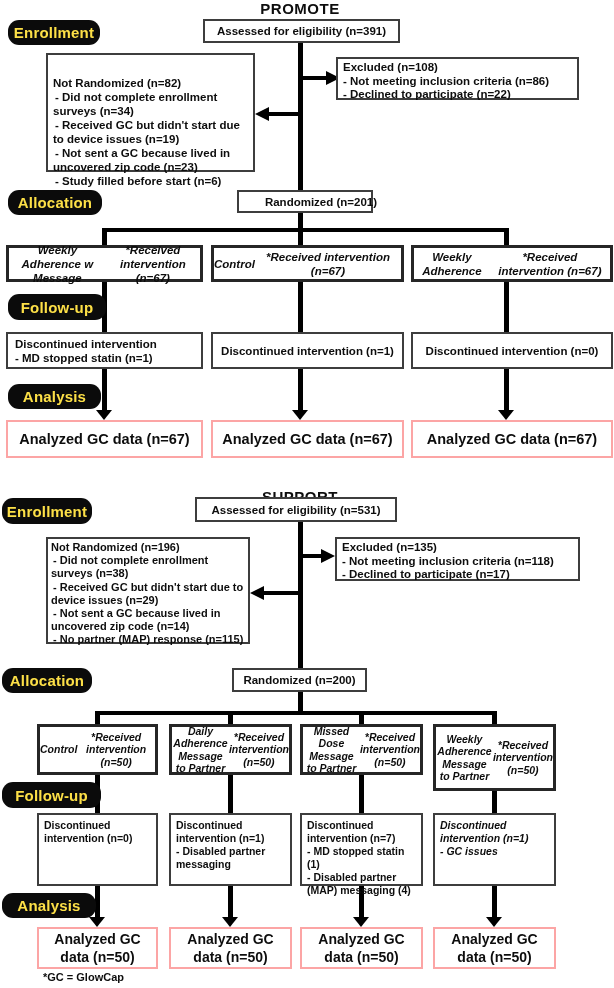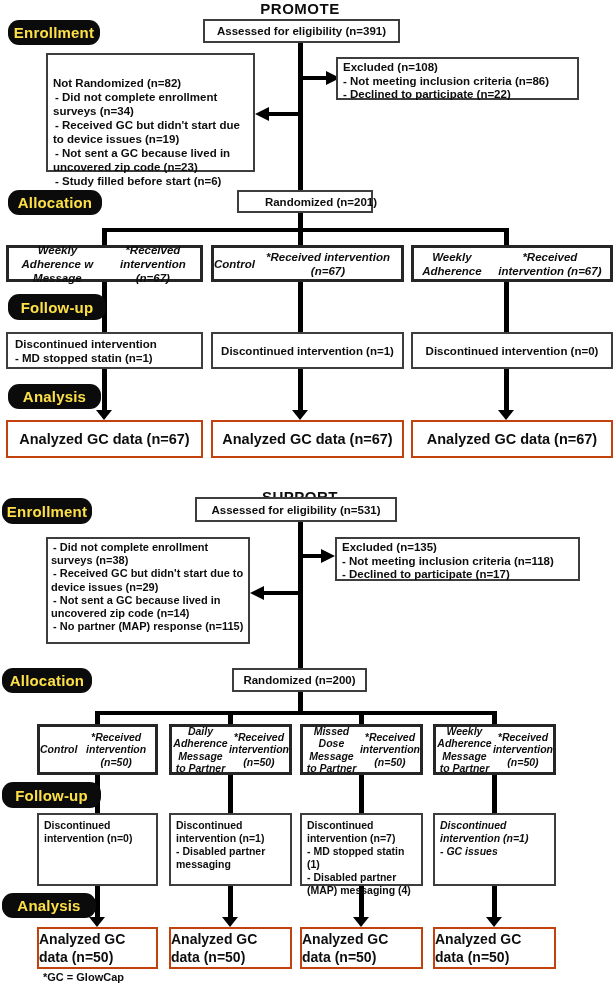--- a/index.html
+++ b/index.html
@@ -17,22 +17,22 @@
   .excl{font-size:11.5px;line-height:13.5px;padding:2px 5px;}
   .arm{border:3px solid #262626;font-style:italic;display:flex;align-items:center;
     justify-content:center;text-align:center;font-size:11.5px;line-height:14px;}
   .arm-sm{font-size:10.5px;line-height:12.5px;}
   .fu{display:flex;flex-direction:column;justify-content:center;font-size:11.5px;line-height:14px;}
   .fu-center{align-items:center;text-align:center;white-space:nowrap;}
   .fu-left{align-items:flex-start;text-align:left;padding-left:7px;}
   .fu-sm{justify-content:flex-start;align-items:flex-start;text-align:left;
     font-size:10.5px;line-height:13px;padding:4px 3px 0 5px;}
   .italic{font-style:italic;}
-  .an-box{display:flex;align-items:center;justify-content:center;
-    font-size:14.5px;line-height:18px;border:2px solid #c2410c;}
+  .an-box{display:flex;align-items:center;justify-content:center;text-align:center;
+    font-size:14.5px;line-height:18px;border:2px solid #fca5a5;}
   .an-sm{font-size:14px;}
   .line{background:#000000;}
   .head-down{width:0;height:0;border-left:8px solid transparent;border-right:8px solid transparent;
     border-top:10px solid #000;}
   .head-right{width:0;height:0;border-top:7px solid transparent;border-bottom:7px solid transparent;
     border-left:14px solid #000;}
   .head-left{width:0;height:0;border-top:7px solid transparent;border-bottom:7px solid transparent;
     border-right:14px solid #000;}
   .footnote{font-size:11px;}
 </style>
@@ -138,20 +138,21 @@
   <div class="abs line" style="left:492px;top:886px;width:5px;height:32px;"></div>
   <div class="abs head-down" style="left:89px;top:917px;"></div>
   <div class="abs head-down" style="left:222px;top:917px;"></div>
   <div class="abs head-down" style="left:353px;top:917px;"></div>
   <div class="abs head-down" style="left:486px;top:917px;"></div>
 
   <div class="abs badge" style="left:2px;top:498px;width:90px;height:26px;">Enrollment</div>
   <div class="abs box cbox" style="left:195px;top:497px;width:202px;height:25px;">Assessed for eligibility (n=531)</div>
 
   <div class="abs box list-box list-sm" style="left:46px;top:537px;width:204px;height:107px;">
+    <div>Not Randomized (n=196)</div>
     <div class="li">- Did not complete enrollment surveys (n=38)</div>
     <div class="li">- Received GC but didn't start due to device issues (n=29)</div>
     <div class="li">- Not sent a GC because lived in uncovered zip code (n=14)</div>
     <div class="li">- No partner (MAP) response (n=115)</div>
   </div>
 
   <div class="abs box excl" style="left:335px;top:537px;width:245px;height:44px;">
     <div>Excluded (n=135)</div>
     <div class="li">- Not meeting inclusion criteria (n=118)</div>
     <div class="li">- Declined to participate (n=17)</div>
@@ -165,21 +166,21 @@
     <div>*Received intervention (n=50)</div>
   </div>
   <div class="abs box arm arm-sm" style="left:169px;top:724px;width:123px;height:51px;">
     <div>Daily Adherence Message to Partner</div>
     <div>*Received intervention (n=50)</div>
   </div>
   <div class="abs box arm arm-sm" style="left:300px;top:724px;width:123px;height:51px;">
     <div>Missed Dose Message to Partner</div>
     <div>*Received intervention (n=50)</div>
   </div>
-  <div class="abs box arm arm-sm" style="left:433px;top:724px;width:123px;height:51px;">
+  <div class="abs box arm arm-sm" style="left:433px;top:724px;width:123px;height:67px;">
     <div>Weekly Adherence Message to Partner</div>
     <div>*Received intervention (n=50)</div>
   </div>
 
   <div class="abs badge" style="left:2px;top:782px;width:99px;height:26px;">Follow-up</div>
 
   <div class="abs box fu fu-sm" style="left:37px;top:813px;width:121px;height:73px;">
     <div>Discontinued intervention (n=0)</div>
   </div>
   <div class="abs box fu fu-sm" style="left:169px;top:813px;width:123px;height:73px;">

